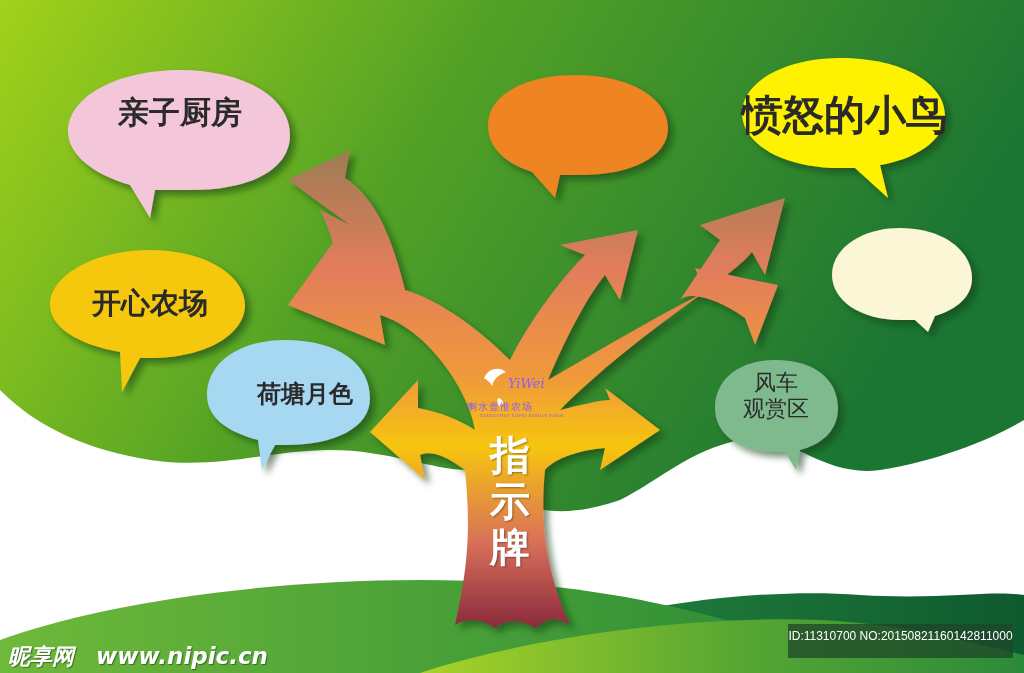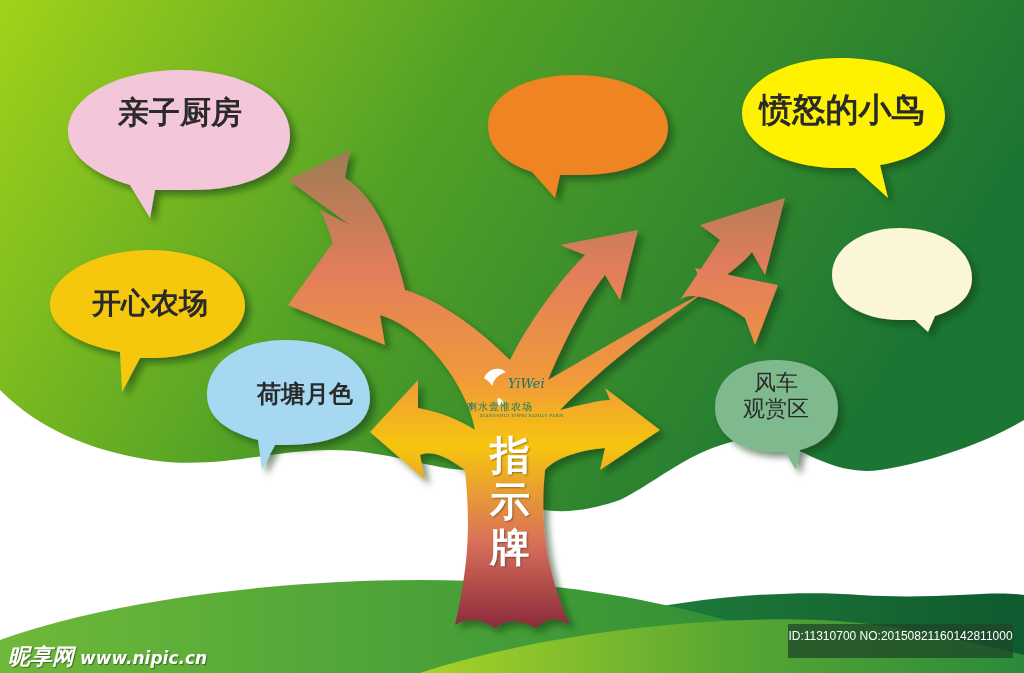--- a/index.html
+++ b/index.html
@@ -1,22 +1,22 @@
 <!DOCTYPE html>
 <html><head>
 <meta charset="utf-8">
 <style>
   html,body{margin:0;padding:0;}
   body{width:1024px;height:673px;overflow:hidden;position:relative;font-family:"DejaVu Sans","Liberation Sans",sans-serif;background:#fff;}
   #scene{position:absolute;left:0;top:0;width:1024px;height:673px;}
   .bubble-text{position:absolute;color:#2a2a2a;font-weight:bold;text-align:center;white-space:nowrap;font-family:"DejaVu Sans",sans-serif;}
   .title-char{position:absolute;color:#fff;font-size:40px;font-weight:bold;text-shadow:1px 1px 2px rgba(0,0,0,0.35);font-family:"DejaVu Sans",sans-serif;}
-  .logo-text{position:absolute;color:#0f766e;font-family:"DejaVu Serif",serif;}
+  .logo-text{position:absolute;color:#8b5cf6;font-family:"DejaVu Serif",serif;}
   .watermark{position:absolute;left:8px;top:642px;color:#fff;font-weight:bold;font-style:italic;font-size:22px;text-shadow:1px 1px 1px rgba(0,0,0,0.4);font-family:"DejaVu Sans",sans-serif;}
-  .watermark .url{font-size:17px;margin-left:6px;}
+  .watermark .url{font-size:23px;margin-left:22px;}
   .idbox{position:absolute;left:788px;top:624px;width:225px;height:34px;background:rgba(30,70,40,0.75);color:#fff;font-size:12px;line-height:24px;text-align:center;font-family:"Liberation Sans",sans-serif;}
 </style>
 </head>
 <body>
 
 <div id="scene">
 <svg width="1024" height="673" viewBox="0 0 1024 673" xmlns="http://www.w3.org/2000/svg">
   <defs>
     <linearGradient id="bgGreen" x1="0" y1="0" x2="1" y2="0.3">
       <stop offset="0" stop-color="#a2d21a"></stop>
@@ -97,21 +97,21 @@
   <g>
     <path d="M484,378 C488,368 500,366 506,372 C500,374 494,378 492,386 C490,382 487,380 484,378 Z" fill="#fff"></path>
     <path d="M498,398 C496,404 500,410 503,404 C503,400 500,398 498,398 Z" fill="#fff"></path>
   </g>
 </svg>
 
   
   <div class="bubble-text" style="left:80px;top:92px;width:200px;font-size:31px;">亲子厨房</div>
   <div class="bubble-text" style="left:62px;top:284px;width:176px;font-size:29px;">开心农场</div>
   <div class="bubble-text" style="left:227px;top:378px;width:156px;font-size:24px;">荷塘月色</div>
-  <div class="bubble-text" style="left:742px;top:88px;width:200px;font-size:33px;">愤怒的小鸟</div>
+  <div class="bubble-text" style="left:742px;top:88px;width:200px;font-size:41px;">愤怒的小鸟</div>
   <div class="bubble-text" style="left:720px;top:368px;width:112px;font-size:22px;font-weight:normal;">风车</div>
   <div class="bubble-text" style="left:720px;top:394px;width:112px;font-size:22px;font-weight:normal;">观赏区</div>
 
   
   <div class="logo-text" style="left:508px;top:376px;font-size:13px;font-style:italic;">YiWei</div>
   <div class="logo-text" style="left:467px;top:400px;font-size:10px;letter-spacing:1px;">喇水壹惟农场</div>
   <div class="logo-text" style="left:480px;top:413px;font-size:4px;letter-spacing:0.5px;">XIANGSHUI YIWEI FAMILY FARM</div>
 
   
   <div class="title-char" style="left:490px;top:428px;">指</div>

